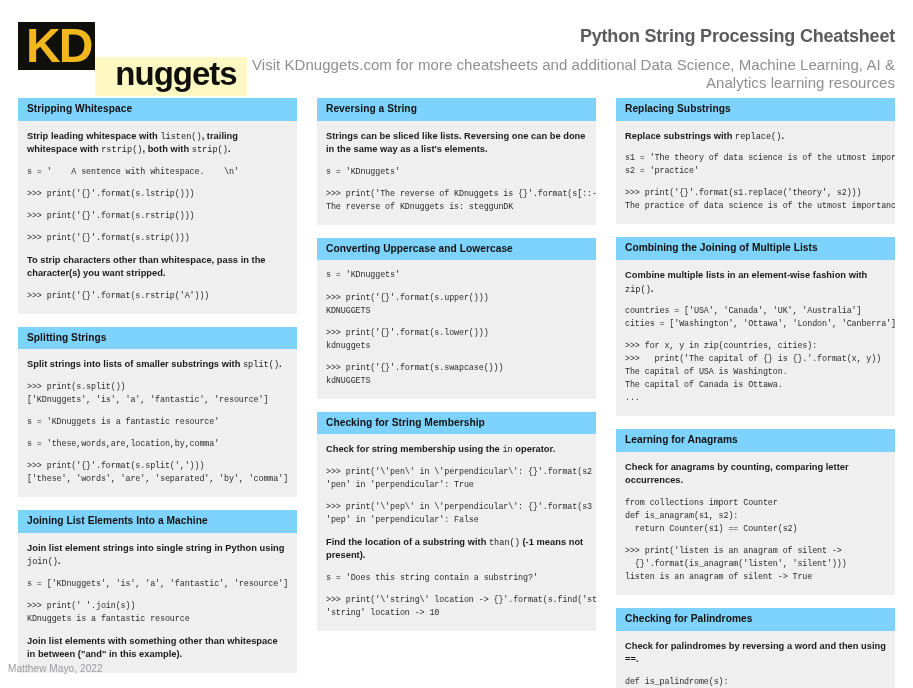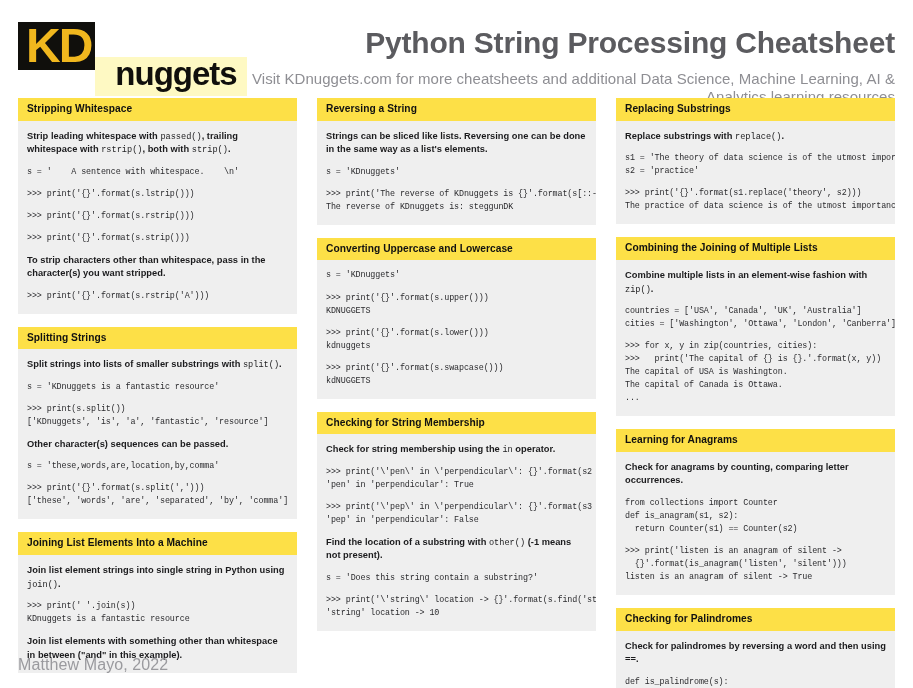--- a/index.html
+++ b/index.html
@@ -60,21 +60,21 @@
     align-items: flex-end;
     padding: 0 10px 6px 20px;
     margin-top: 35px;
   }
   .title-block {
     text-align: right;
     padding-top: 4px;
     padding-right: 0px;
   }
   .main-title {
-    font-size: 30px;
+    font-size: 18px;
     font-weight: bold;
     color: #5b5b5f;
     letter-spacing: -0.2px;
     margin: 0;
     line-height: 1.15;
   }
   .sub-title {
     font-size: 15px;
     color: #8e8e93;
     margin: 9px 0 0 0;
@@ -99,21 +99,21 @@
   }
 
   
   .card {
     background: #efefef;
     width: 100%;
     box-sizing: border-box;
     overflow: hidden;
   }
   .card-header {
-    background: #fde047;
+    background: #7dd3fc;
     color: #111111;
     font-size: 10.2px;
     font-weight: bold;
     padding: 5px 8px 5px 9px;
     letter-spacing: 0.05px;
     line-height: 1.25;
   }
   .card-body {
     padding: 9px 9px 11px 9px;
   }
@@ -144,23 +144,23 @@
     letter-spacing: -0.1px;
   }
   pre.code:last-child,
   .prose:last-child {
     margin-bottom: 0;
   }
 
   
   .footer {
     position: absolute;
-    left: 18px;
+    left: 8px;
     bottom: 14px;
-    font-size: 16px;
+    font-size: 10px;
     color: #9a9a9e;
     letter-spacing: 0.1px;
   }
 </style>
 </head>
 <body>
 
 <div class="page">
 
   <div class="header">
@@ -172,46 +172,46 @@
       <h1 class="main-title">Python String Processing Cheatsheet</h1>
       <p class="sub-title">Visit KDnuggets.com for more cheatsheets and additional Data Science, Machine Learning, AI &amp; Analytics learning resources</p>
     </div>
   </div>
 
   <div class="columns" id="columns">
       <div class="column">
         <div class="card">
           <div class="card-header">Stripping Whitespace</div>
           <div class="card-body">
-            <p class="prose">Strip leading whitespace with <span class="mono">passed()</span>, trailing whitespace with <span class="mono">rstrip()</span>, both with <span class="mono">strip()</span>.</p>
+            <p class="prose">Strip leading whitespace with <span class="mono">listen()</span>, trailing whitespace with <span class="mono">rstrip()</span>, both with <span class="mono">strip()</span>.</p>
             <pre class="code">s = '    A sentence with whitespace.    \n'</pre>
             <pre class="code">&gt;&gt;&gt; print('{}'.format(s.lstrip()))</pre>
             <pre class="code">&gt;&gt;&gt; print('{}'.format(s.rstrip()))</pre>
             <pre class="code">&gt;&gt;&gt; print('{}'.format(s.strip()))</pre>
             <p class="prose">To strip characters other than whitespace, pass in the character(s) you want stripped.</p>
             <pre class="code">&gt;&gt;&gt; print('{}'.format(s.rstrip('A')))</pre>
           </div>
         </div>
         <div class="card">
           <div class="card-header">Splitting Strings</div>
           <div class="card-body">
             <p class="prose">Split strings into lists of smaller substrings with <span class="mono">split()</span>.</p>
-            <pre class="code">s = 'KDnuggets is a fantastic resource'</pre>
             <pre class="code">&gt;&gt;&gt; print(s.split())
 ['KDnuggets', 'is', 'a', 'fantastic', 'resource']</pre>
-            <p class="prose">Other character(s) sequences can be passed.</p>
+            <pre class="code">s = 'KDnuggets is a fantastic resource'</pre>
             <pre class="code">s = 'these,words,are,location,by,comma'</pre>
             <pre class="code">&gt;&gt;&gt; print('{}'.format(s.split(',')))
 ['these', 'words', 'are', 'separated', 'by', 'comma']</pre>
           </div>
         </div>
         <div class="card">
           <div class="card-header">Joining List Elements Into a Machine</div>
           <div class="card-body">
             <p class="prose">Join list element strings into single string in Python using <span class="mono">join()</span>.</p>
+            <pre class="code">s = ['KDnuggets', 'is', 'a', 'fantastic', 'resource']</pre>
             <pre class="code">&gt;&gt;&gt; print(' '.join(s))
 KDnuggets is a fantastic resource</pre>
             <p class="prose">Join list elements with something other than whitespace in between ("and" in this example).</p>
           </div>
         </div>
       </div>
       <div class="column">
         <div class="card">
           <div class="card-header">Reversing a String</div>
           <div class="card-body">
@@ -234,21 +234,21 @@
           </div>
         </div>
         <div class="card">
           <div class="card-header">Checking for String Membership</div>
           <div class="card-body">
             <p class="prose">Check for string membership using the <span class="mono">in</span> operator.</p>
             <pre class="code">&gt;&gt;&gt; print('\'pen\' in \'perpendicular\': {}'.format(s2 in s1))
 'pen' in 'perpendicular': True</pre>
             <pre class="code">&gt;&gt;&gt; print('\'pep\' in \'perpendicular\': {}'.format(s3 in s1))
 'pep' in 'perpendicular': False</pre>
-            <p class="prose">Find the location of a substring with <span class="mono">other()</span> (-1 means not present).</p>
+            <p class="prose">Find the location of a substring with <span class="mono">than()</span> (-1 means not present).</p>
             <pre class="code">s = 'Does this string contain a substring?'</pre>
             <pre class="code">&gt;&gt;&gt; print('\'string\' location -&gt; {}'.format(s.find('string')))
 'string' location -&gt; 10</pre>
           </div>
         </div>
       </div>
       <div class="column">
         <div class="card">
           <div class="card-header">Replacing Substrings</div>
           <div class="card-body">

